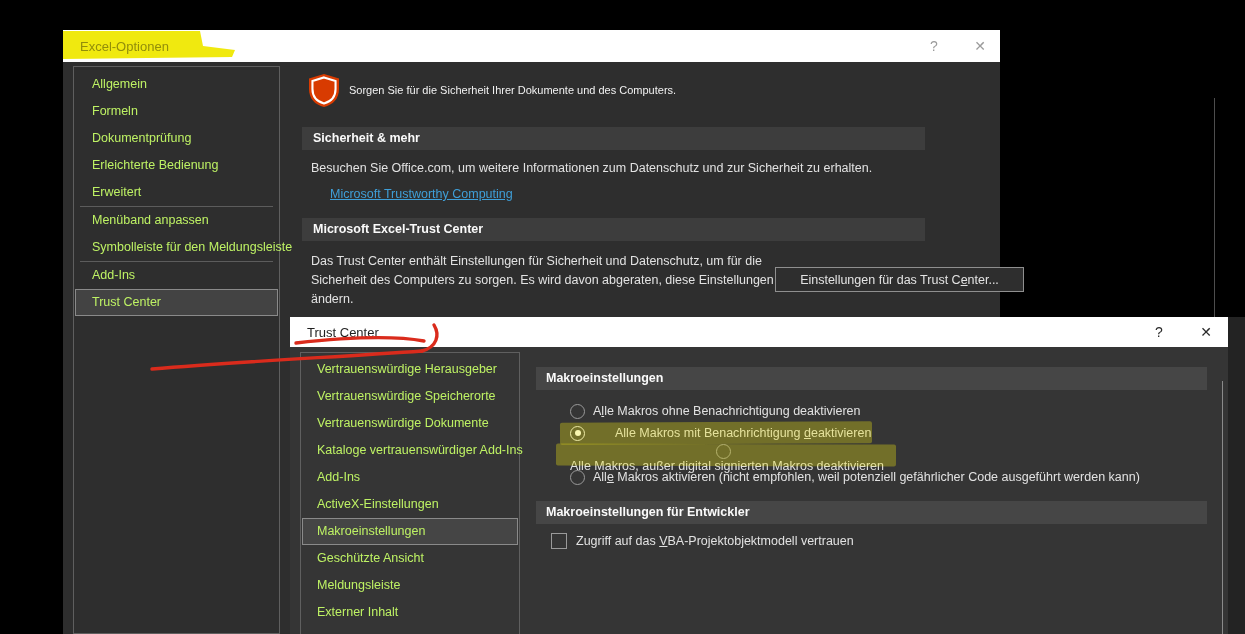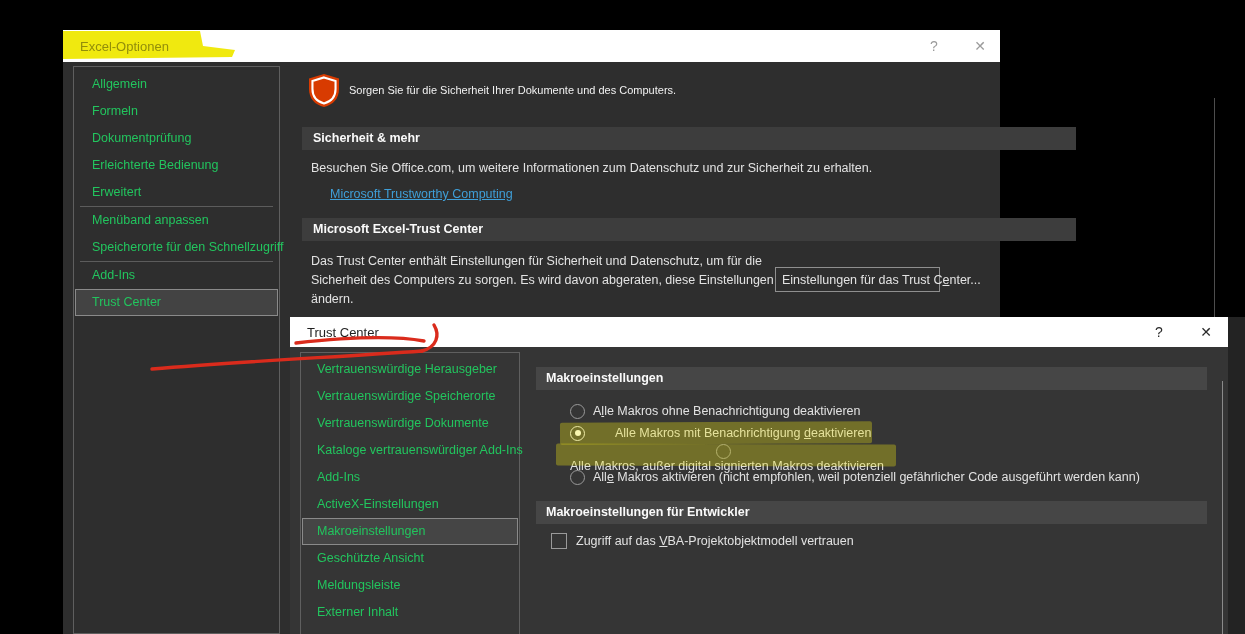--- a/index.html
+++ b/index.html
@@ -19,40 +19,40 @@
   .dlg-excel .tb-close{left:908px;}
   .title-hl{position:absolute;left:0;top:1px;width:174px;height:30px;background:#f0e90f;
             mix-blend-mode:multiply;z-index:3;
             clip-path:polygon(0 0,137px 0,140px 15px,172px 19px,169px 26px,0 28px);}
   .dlg-body{position:absolute;left:0;right:0;bottom:0;}
   .dlg-excel .dlg-body{top:32px;}
 
   .sidebar{position:absolute;background:#2e2e2e;border:1px solid #5f5f5f;box-sizing:border-box;}
   .dlg-excel .sidebar{left:10px;top:4px;width:207px;height:568px;padding-top:4px;}
   .side-item{height:25px;line-height:25px;padding-left:16px;margin:0 1px;border:1px solid transparent;
-             color:#22c55e;font-size:12.5px;white-space:nowrap;cursor:default;}
+             color:#bef264;font-size:12.5px;white-space:nowrap;cursor:default;}
   .side-item.selected{background:#434343;border-color:#8a8a8a;}
   .side-sep{display:none;}
   .side-sep.show{display:block;height:0;border-top:1px solid #5c5c5c;margin:0 6px;}
 
   .ex-main{position:absolute;left:224px;top:0;width:713px;height:100%;}
   .vline{position:absolute;width:1px;background:#4d4d4d;}
   .ex-vline{left:927px;top:36px;bottom:0;}
   .shield{position:absolute;left:22px;top:12px;}
   .hero-text{position:absolute;left:62px;top:22px;font-size:11px;color:#f2f2f2;white-space:nowrap;}
-  .sec-bar{position:absolute;left:15px;width:774px;height:23px;background:#3d3d3d;
+  .sec-bar{position:absolute;left:15px;width:623px;height:23px;background:#3d3d3d;
            color:#fafafa;font-weight:bold;font-size:12.5px;line-height:23px;padding-left:11px;
            box-sizing:border-box;white-space:nowrap;}
   .bar1{top:65px;} .bar2{top:156px;}
   .body-text{position:absolute;left:24px;font-size:12.5px;color:#e2e2e2;white-space:nowrap;}
   .txt1{top:99px;}
   .link{position:absolute;left:43px;top:125px;font-size:12.5px;color:#3f9fd8;
         text-decoration:underline;white-space:nowrap;cursor:pointer;}
   .para{top:190px;line-height:19px;}
-  .tc-button{position:absolute;left:488px;top:205px;width:165px;height:25px;background:#2e2e2e;
+  .tc-button{position:absolute;left:488px;top:205px;width:249px;height:25px;background:#2e2e2e;
              border:1px solid #8f8f8f;color:#e3e3e3;font-size:12.5px;text-align:center;
              line-height:23px;box-sizing:border-box;cursor:pointer;white-space:nowrap;
              font-family:"Liberation Sans",sans-serif;}
 
   
   .dlg-tc{left:290px;top:317px;width:938px;height:317px;background:#353535;}
   .dlg-tc .titlebar{height:30px;}
   .dlg-tc .tb-title{top:8px;color:#1f1f1f;}
   .dlg-tc .tb-btn{top:7px;color:#2a2a2a;}
   .dlg-tc .tb-help{left:860px;}
@@ -131,21 +131,21 @@
             <div class="side-item"><span>Erweitert</span></div>
             <div class="side-sep show"></div>
           </div>
 
           <div>
             <div class="side-item"><span>Menüband anpassen</span></div>
 
           </div>
 
           <div>
-            <div class="side-item"><span>Speicherorte für den Schnellzugriff</span></div>
+            <div class="side-item"><span>Symbolleiste für den Meldungsleiste</span></div>
             <div class="side-sep show"></div>
           </div>
 
           <div>
             <div class="side-item"><span>Add-Ins</span></div>
 
           </div>
 
           <div>
             <div class="side-item selected"><span>Trust Center</span></div>

